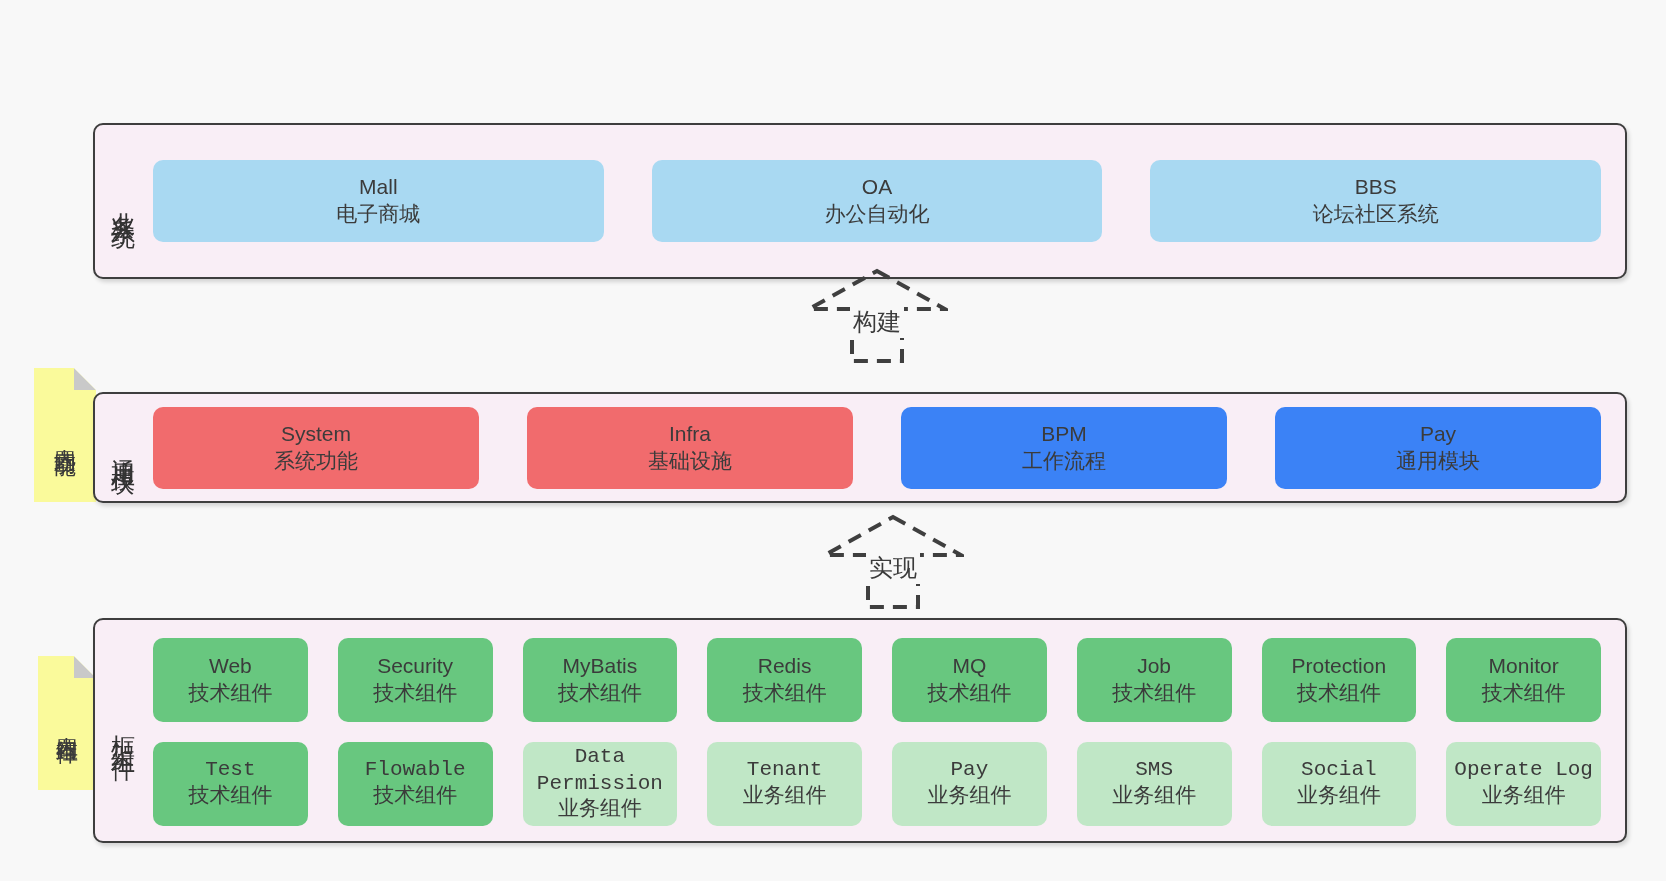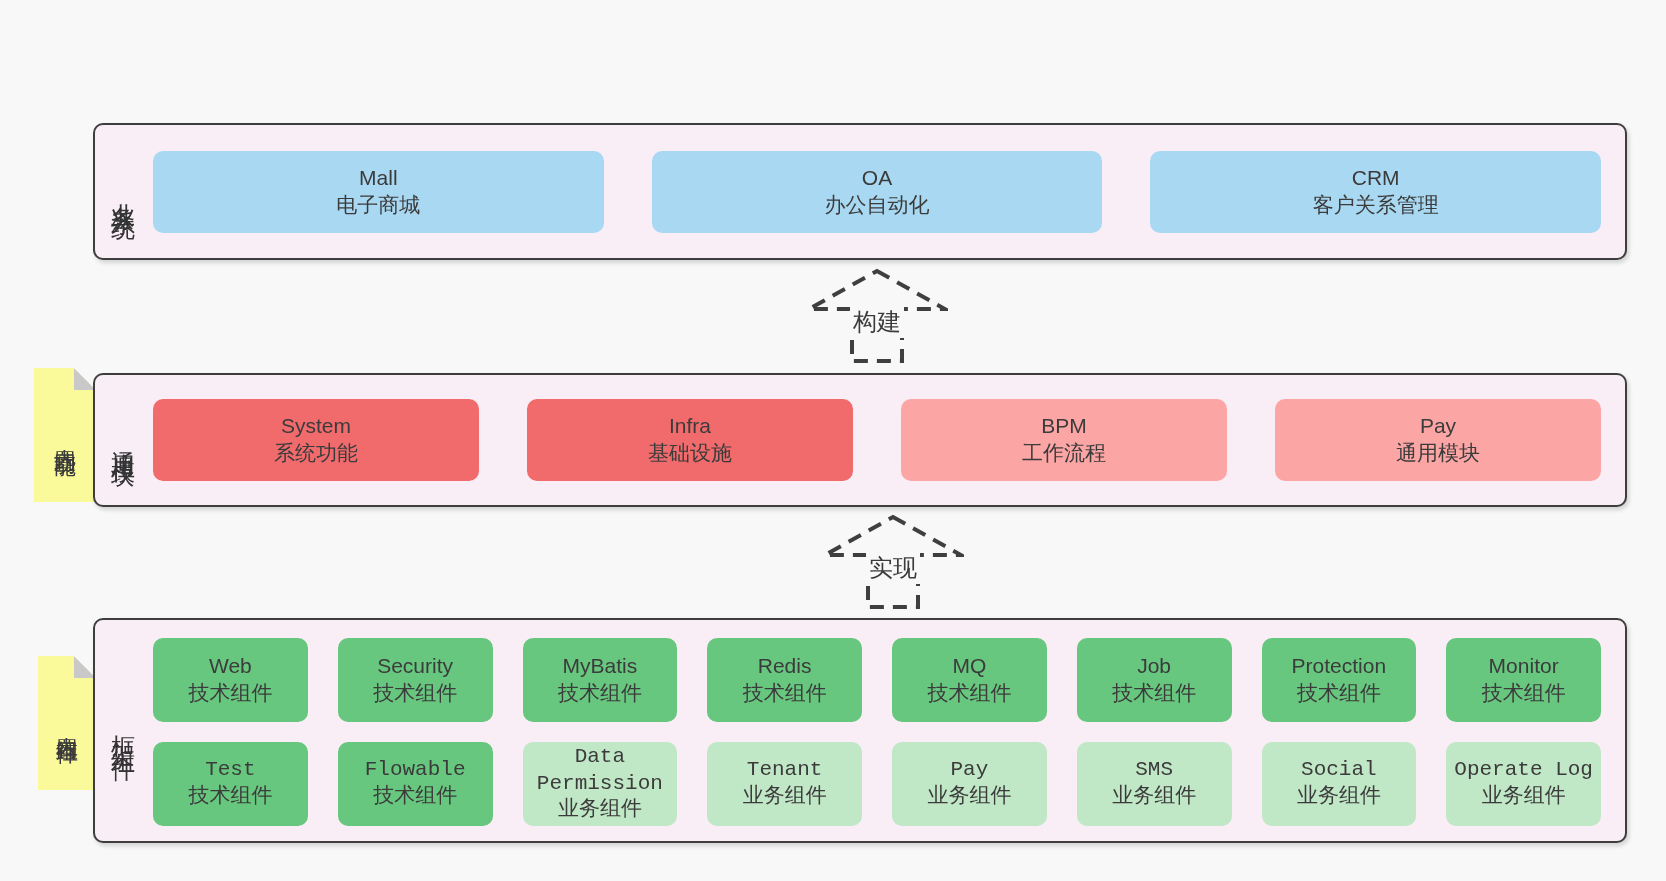--- a/index.html
+++ b/index.html
@@ -10,22 +10,22 @@
     position:relative; overflow:hidden;
     color:#3b3b3b;
   }
   .panel {
     position:absolute; left:93px; width:1534px;
     background:#f9eef6;
     border:2px solid #3e3e3e; border-radius:10px;
     box-shadow:2px 3px 4px rgba(0,0,0,0.15);
     box-sizing:border-box; z-index:1;
   }
-  #panel-business   { top:123px; height:137px; }
-  #panel-modules    { top:373px; height:134px; }
+  #panel-business   { top:123px; height:156px; }
+  #panel-modules    { top:392px; height:111px; }
   #panel-components { top:618px; height:225px; }
 
   .panel-label {
     position:absolute; left:12px; top:50%; transform:translateY(-50%);
     writing-mode:vertical-rl; text-orientation:upright;
     font-size:24px; color:#333; letter-spacing:4px; white-space:nowrap;
   }
   #panel-components .panel-label { letter-spacing:8px; }
 
   .row {
@@ -39,21 +39,21 @@
   #panel-components .row2 { top:122px;font-family:Liberation Mono, monospace; }
 
   .box {
     flex:1; border-radius:10px;
     display:flex; flex-direction:column; justify-content:center; align-items:center;
     text-align:center; font-size:21px; line-height:1.28; color:#3b3b3b;
     padding:2px 4px; box-sizing:border-box;
   }
   .blue       { background:#a9d9f2; }
   .red        { background:#f16b6d; }
-  .pink       { background:#fca5a5; }
+  .pink       { background:#3b82f6; }
   .green      { background:#68c77f; }
   .lightgreen { background:#c0e7c6; }
 
   .sticky {
     position:absolute; background:#fafa9b; z-index:0;
     clip-path:polygon(0 0, calc(100% - 22px) 0, 100% 22px, 100% 100%, 0 100%);
     display:flex; align-items:center; justify-content:center;
     filter:drop-shadow(1px 2px 2px rgba(0,0,0,0.2));
   }
   #sticky-modules    { left:34px; top:368px; width:62px; height:134px; }
@@ -90,22 +90,22 @@
   <div class="row six centered">
     <div class="box blue">
       <span>Mall</span>
       <span>电子商城</span>
     </div>
     <div class="box blue">
       <span>OA</span>
       <span>办公自动化</span>
     </div>
     <div class="box blue">
-      <span>CRM</span>
-      <span>客户关系管理</span>
+      <span>BBS</span>
+      <span>论坛社区系统</span>
     </div>
   </div>
 </div>
 
 <div class="arrow" id="arrow-build">
   <svg viewBox="0 0 142 96">
     <polygon points="71,3 139,41 96,41 96,93 46,93 46,41 3,41"></polygon>
   </svg>
   <span class="arrow-label">构建</span>
 </div>

